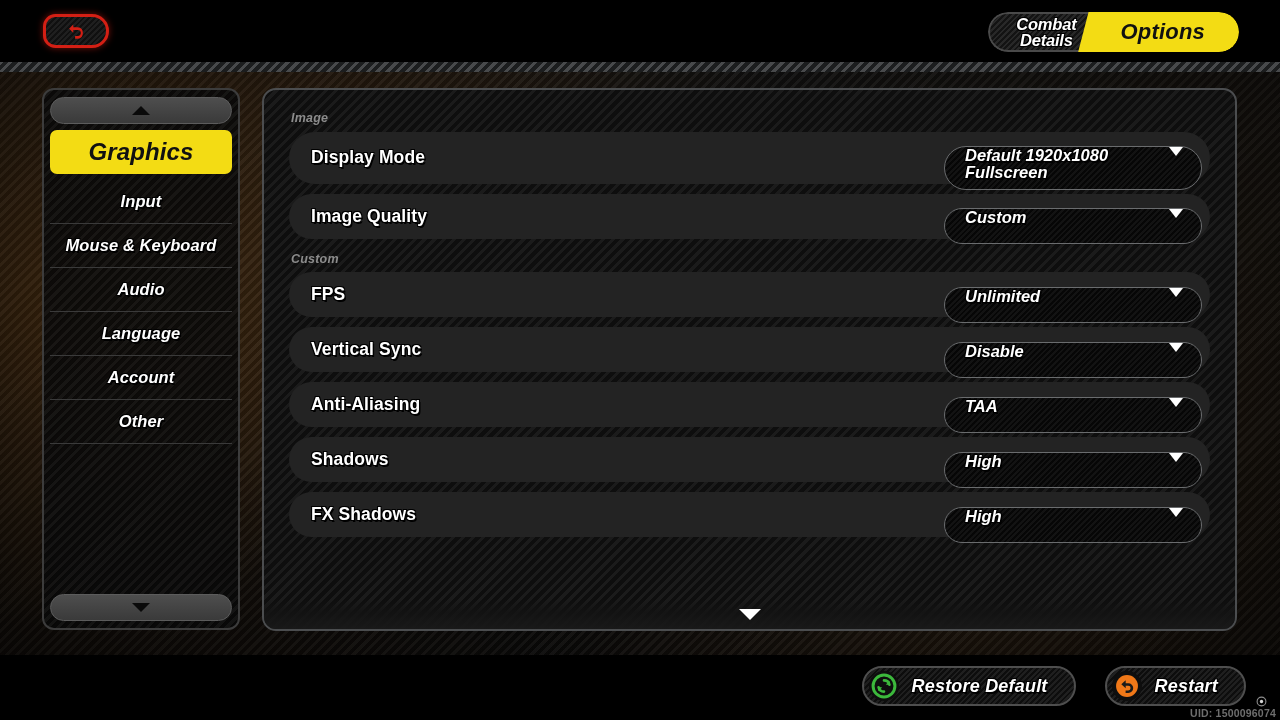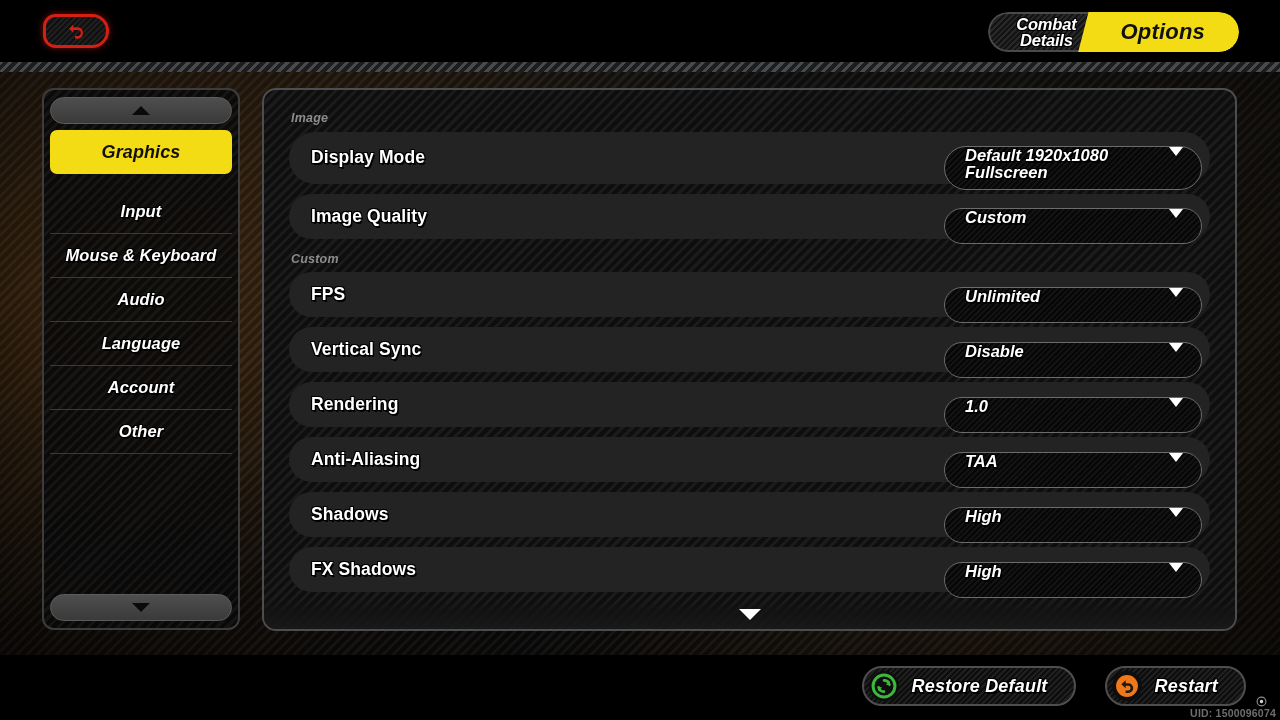--- a/index.html
+++ b/index.html
@@ -204,22 +204,22 @@
     border-bottom: 1px solid #3a3a3a;
     text-shadow: 1.5px 1.5px 0 #000, -1px 1px 0 #000, 1px -1px 0 #000, -1px -1px 0 #000;
     white-space: nowrap;
   }
   .nav-item.selected {
     background: #f3dc14;
     color: #111;
     border-radius: 7px;
     border-bottom: none;
     text-shadow: none;
-    margin-bottom: 16px;
-    font-size: 18px;
+    margin-bottom: 6px;
+    font-size: 24px;
   }
   .nav-spacer { flex: 1 1 auto; }
 
   
   .panel {
     position: absolute;
     left: 262px; top: 88px;
     width: 975px; height: 543px;
     border-radius: 14px;
     border: 2px solid #4b4d4f;
@@ -467,27 +467,20 @@
           <div class="opt-label">FPS</div>
           <div class="opt-dropdown">
             <div class="opt-value">Unlimited</div>
             <div class="caret"></div>
           </div>
         </div>
         <div class="opt-row">
           <div class="opt-label">Vertical Sync</div>
           <div class="opt-dropdown">
             <div class="opt-value">Disable</div>
-            <div class="caret"></div>
-          </div>
-        </div>
-        <div class="opt-row">
-          <div class="opt-label">Rendering</div>
-          <div class="opt-dropdown">
-            <div class="opt-value">1.0</div>
             <div class="caret"></div>
           </div>
         </div>
         <div class="opt-row">
           <div class="opt-label">Anti-Aliasing</div>
           <div class="opt-dropdown">
             <div class="opt-value">TAA</div>
             <div class="caret"></div>
           </div>
         </div>

